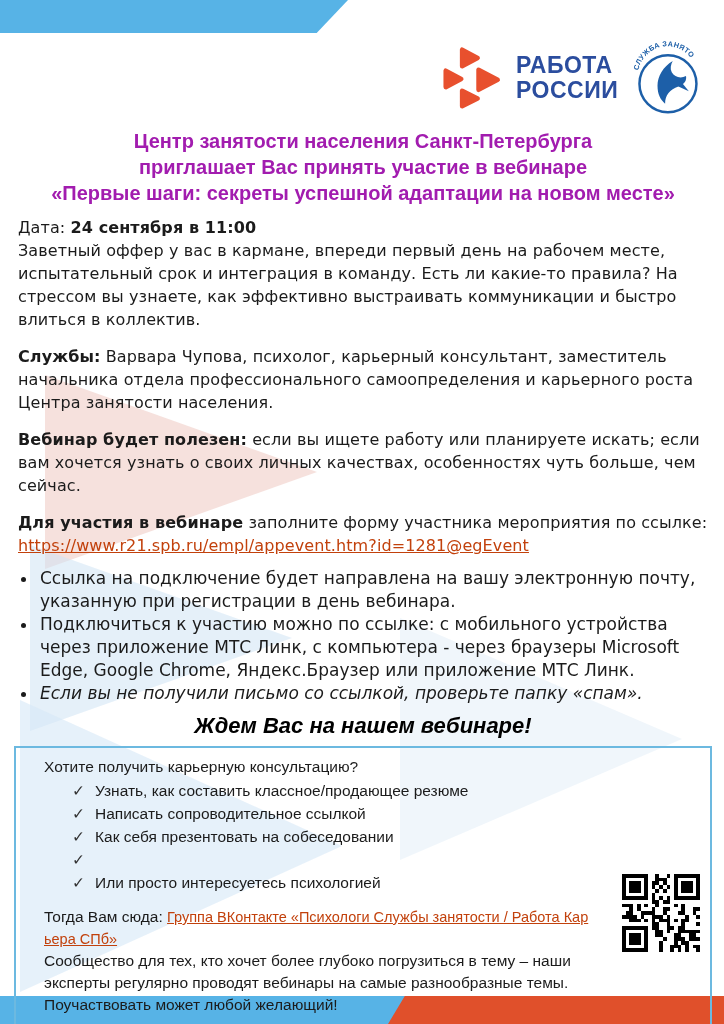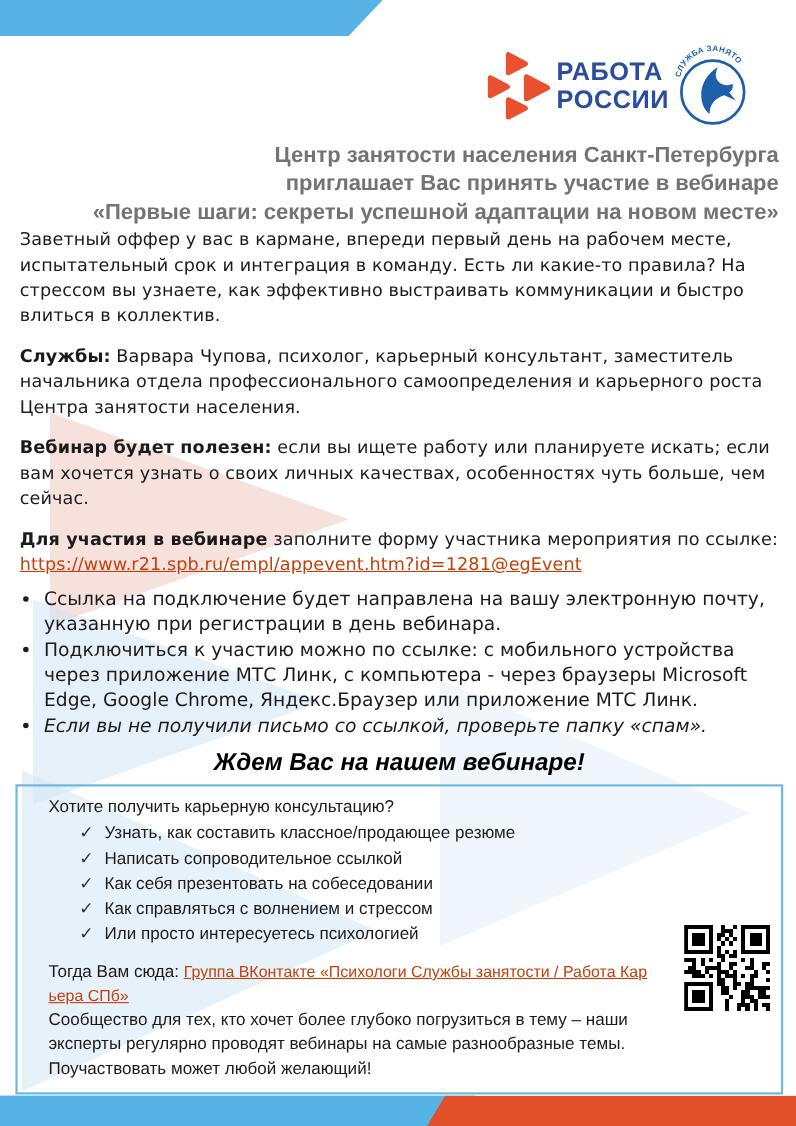--- a/index.html
+++ b/index.html
@@ -21,32 +21,32 @@
     position:absolute;bottom:0;left:388px;width:336px;height:28px;background:#e0502b;
     clip-path:polygon(5% 0,100% 0,100% 100%,0 100%);
   }
   
   .wm{position:absolute;clip-path:polygon(0 0,100% 50%,0 100%);}
   .wm-pink{left:45px;top:375px;width:272px;height:194px;background:#eec4bc;opacity:.5;}
   .wm-blue1{left:30px;top:545px;width:262px;height:186px;background:#cfe4f4;opacity:.55;}
   .wm-blue2{left:20px;top:700px;width:322px;height:292px;background:#d5e8f6;opacity:.6;}
   .wm-blue3{left:400px;top:618px;width:282px;height:242px;background:#ddecf7;opacity:.45;}
   
-  .logo-row{position:absolute;top:40px;left:443px;display:flex;align-items:center;gap:1px;z-index:2;}
+  .logo-row{position:absolute;top:40px;left:443px;display:flex;align-items:center;gap:11px;z-index:2;}
   .logo-mark{width:62px;height:66px;}
   .brand{
     font-family:"Liberation Sans",sans-serif;font-weight:bold;
     color:#2b4d9e;font-size:23px;line-height:1.1;letter-spacing:.5px;
   }
   .emblem{width:76px;height:76px;}
   
   .content{position:relative;z-index:1;padding:128px 16px 0 18px;}
   .title{
-    text-align:right;font-family:"Liberation Sans",sans-serif;font-weight:bold;
-    font-size:20px;line-height:26px;color:#737373;
+    text-align:center;font-family:"Liberation Sans",sans-serif;font-weight:bold;
+    font-size:20px;line-height:26px;color:#a21caf;
   }
   p.body{margin:0;font-size:16px;line-height:23px;letter-spacing:.1px;}
   .mt{margin-top:14px !important;}
   .date-line{margin-top:10px !important;}
   b.lbl{font-weight:bold;}
   a.doc-link{color:#c2410c;text-decoration:underline;cursor:pointer;word-break:break-all;}
   ul.bullets{margin:10px 0 0 0;padding-left:20px;font-size:17px;line-height:23px;}
   ul.bullets li{margin:0;padding-left:2px;}
   ul.bullets li.italic{font-style:italic;}
   .closing{
@@ -104,20 +104,21 @@
   </div>
 
   <div class="content">
 
     <div class="title">
       <div>Центр занятости населения Санкт-Петербурга</div>
       <div>приглашает Вас принять участие в вебинаре</div>
       <div>«Первые шаги: секреты успешной адаптации на новом месте»</div>
     </div>
 
+    <p class="body date-line"><span>Дата:</span> <b class="lbl">24 сентября в 11:00</b></p>
 
     <p class="body">Заветный оффер у вас в кармане, впереди первый день на рабочем месте, испытательный срок и интеграция в команду. Есть ли какие-то правила? На стрессом вы узнаете, как эффективно выстраивать коммуникации и быстро влиться в коллектив.</p>
 
     <p class="body mt"><b class="lbl">Службы:</b> <span>Варвара Чупова, психолог, карьерный консультант, заместитель начальника отдела профессионального самоопределения и карьерного роста Центра занятости населения.</span></p>
 
     <p class="body mt"><b class="lbl">Вебинар будет полезен:</b> <span>если вы ищете работу или планируете искать; если вам хочется узнать о своих личных качествах, особенностях чуть больше, чем сейчас.</span></p>
 
     <p class="body mt"><b class="lbl">Для участия в вебинаре</b> <span>заполните форму участника мероприятия по ссылке:</span> <a class="doc-link">https://www.r21.spb.ru/empl/appevent.htm?id=1281@egEvent</a></p>
 
     <ul class="bullets">
@@ -138,21 +139,20 @@
         <div class="check-item">
             <span class="check-icon">✓</span>
             <span>Написать сопроводительное ссылкой</span>
           </div>
         <div class="check-item">
             <span class="check-icon">✓</span>
             <span>Как себя презентовать на собеседовании</span>
           </div>
         <div class="check-item">
             <span class="check-icon">✓</span>
-            <span>Как справляться с волнением и стрессом</span>
           </div>
         <div class="check-item">
             <span class="check-icon">✓</span>
             <span>Или просто интересуетесь психологией</span>
           </div>
       </div>
       <div class="cta-wrap">
         <span>Тогда Вам сюда:</span>
         <a class="doc-link cta-link">Группа ВКонтакте «Психологи Службы занятости / Работа Карьера СПб»</a>
         <div>Сообщество для тех, кто хочет более глубоко погрузиться в тему – наши эксперты регулярно проводят вебинары на самые разнообразные темы. Поучаствовать может любой желающий!</div>

